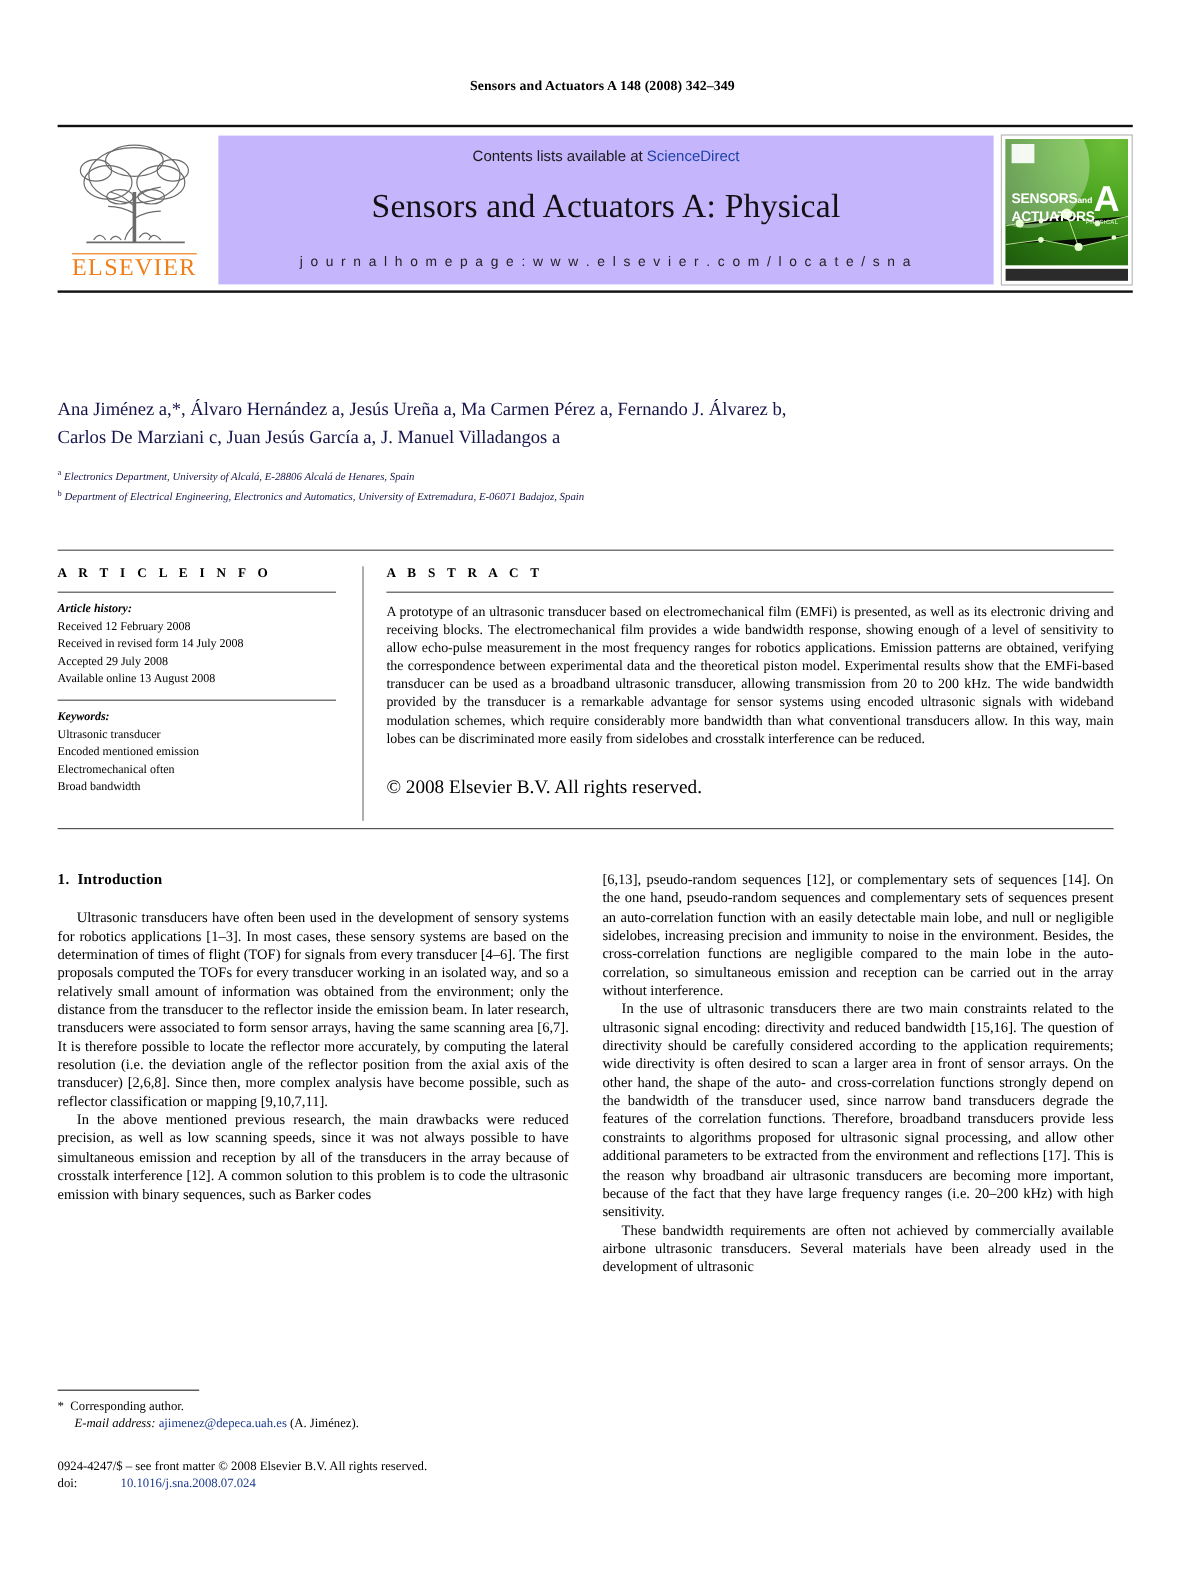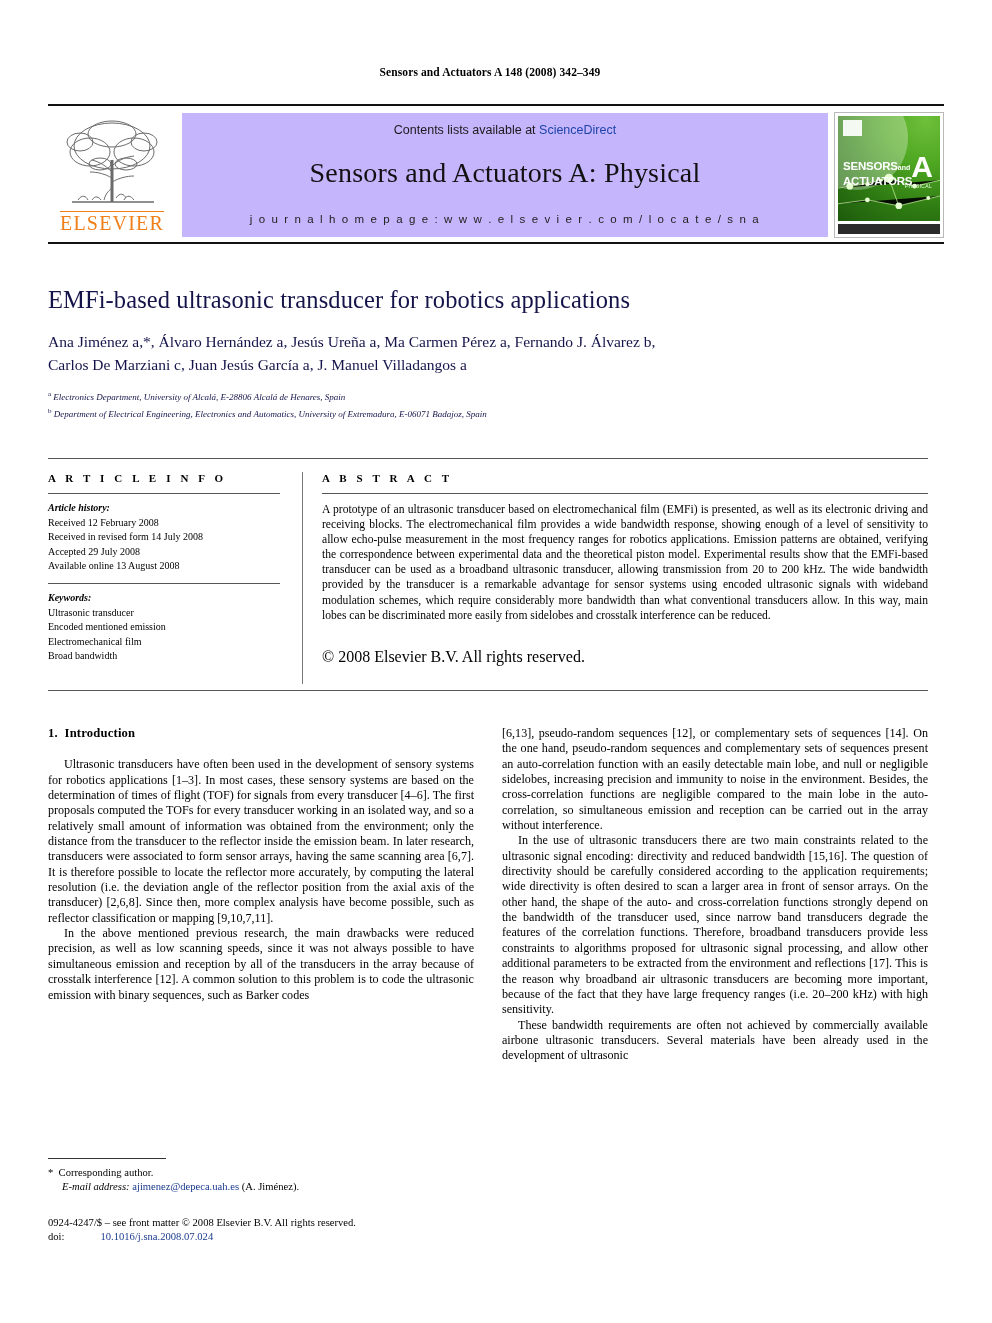--- a/index.html
+++ b/index.html
@@ -18,21 +18,21 @@
   .page {
     position: absolute;
     left: 0; top: 0;
     width: 992px;
     height: 1323px;
   }
 
   
   .running-head {
     position: absolute;
-    left: 0; top: 66px;
+    left: 12px; top: 66px;
     width: 980px;
     text-align: center;
     font-size: 11.5px;
     font-weight: bold;
     letter-spacing: 0.1px;
   }
 
   
   .masthead {
     position: absolute;
@@ -388,21 +388,20 @@
           </div>
           <div class="cover-bigA">A</div>
           <div class="cover-physical">PHYSICAL</div>
         </div>
         <div class="cover-bar"></div>
       </div>
 
     </div>
   </div>
 
-  <div class="title">EMFi-based ultrasonic transducer for robotics applications</div>
 
   <div class="authors">
     <div>Ana Jiménez a,*, Álvaro Hernández a, Jesús Ureña a, Ma Carmen Pérez a, Fernando J. Álvarez b,</div>
     <div>Carlos De Marziani c, Juan Jesús García a, J. Manuel Villadangos a</div>
   </div>
 
   <div class="affils">
     <div><sup>a</sup> <span>Electronics Department, University of Alcalá, E-28806 Alcalá de Henares, Spain</span></div>
     <div><sup>b</sup> <span>Department of Electrical Engineering, Electronics and Automatics, University of Extremadura, E-06071 Badajoz, Spain</span></div>
   </div>
@@ -418,21 +417,21 @@
       <div>Received 12 February 2008</div>
       <div>Received in revised form 14 July 2008</div>
       <div>Accepted 29 July 2008</div>
       <div>Available online 13 August 2008</div>
     </div>
     <div class="info-rule"></div>
     <div class="info-body">
       <div><em>Keywords:</em></div>
       <div>Ultrasonic transducer</div>
       <div>Encoded mentioned emission</div>
-      <div>Electromechanical film</div>
+      <div>Electromechanical often</div>
       <div>Broad bandwidth</div>
     </div>
   </div>
 
   <div class="abs-col">
     <div class="sechead">A B S T R A C T</div>
     <div class="abs-rule"></div>
     <div class="abs-body">A prototype of an ultrasonic transducer based on electromechanical film (EMFi) is presented, as well as its electronic driving and receiving blocks. The electromechanical film provides a wide bandwidth response, showing enough of a level of sensitivity to allow echo-pulse measurement in the most frequency ranges for robotics applications. Emission patterns are obtained, verifying the correspondence between experimental data and the theoretical piston model. Experimental results show that the EMFi-based transducer can be used as a broadband ultrasonic transducer, allowing transmission from 20 to 200 kHz. The wide bandwidth provided by the transducer is a remarkable advantage for sensor systems using encoded ultrasonic signals with wideband modulation schemes, which require considerably more bandwidth than what conventional transducers allow. In this way, main lobes can be discriminated more easily from sidelobes and crosstalk interference can be reduced.</div>
     <div class="abs-copy">© 2008 Elsevier B.V. All rights reserved.</div>
   </div>

